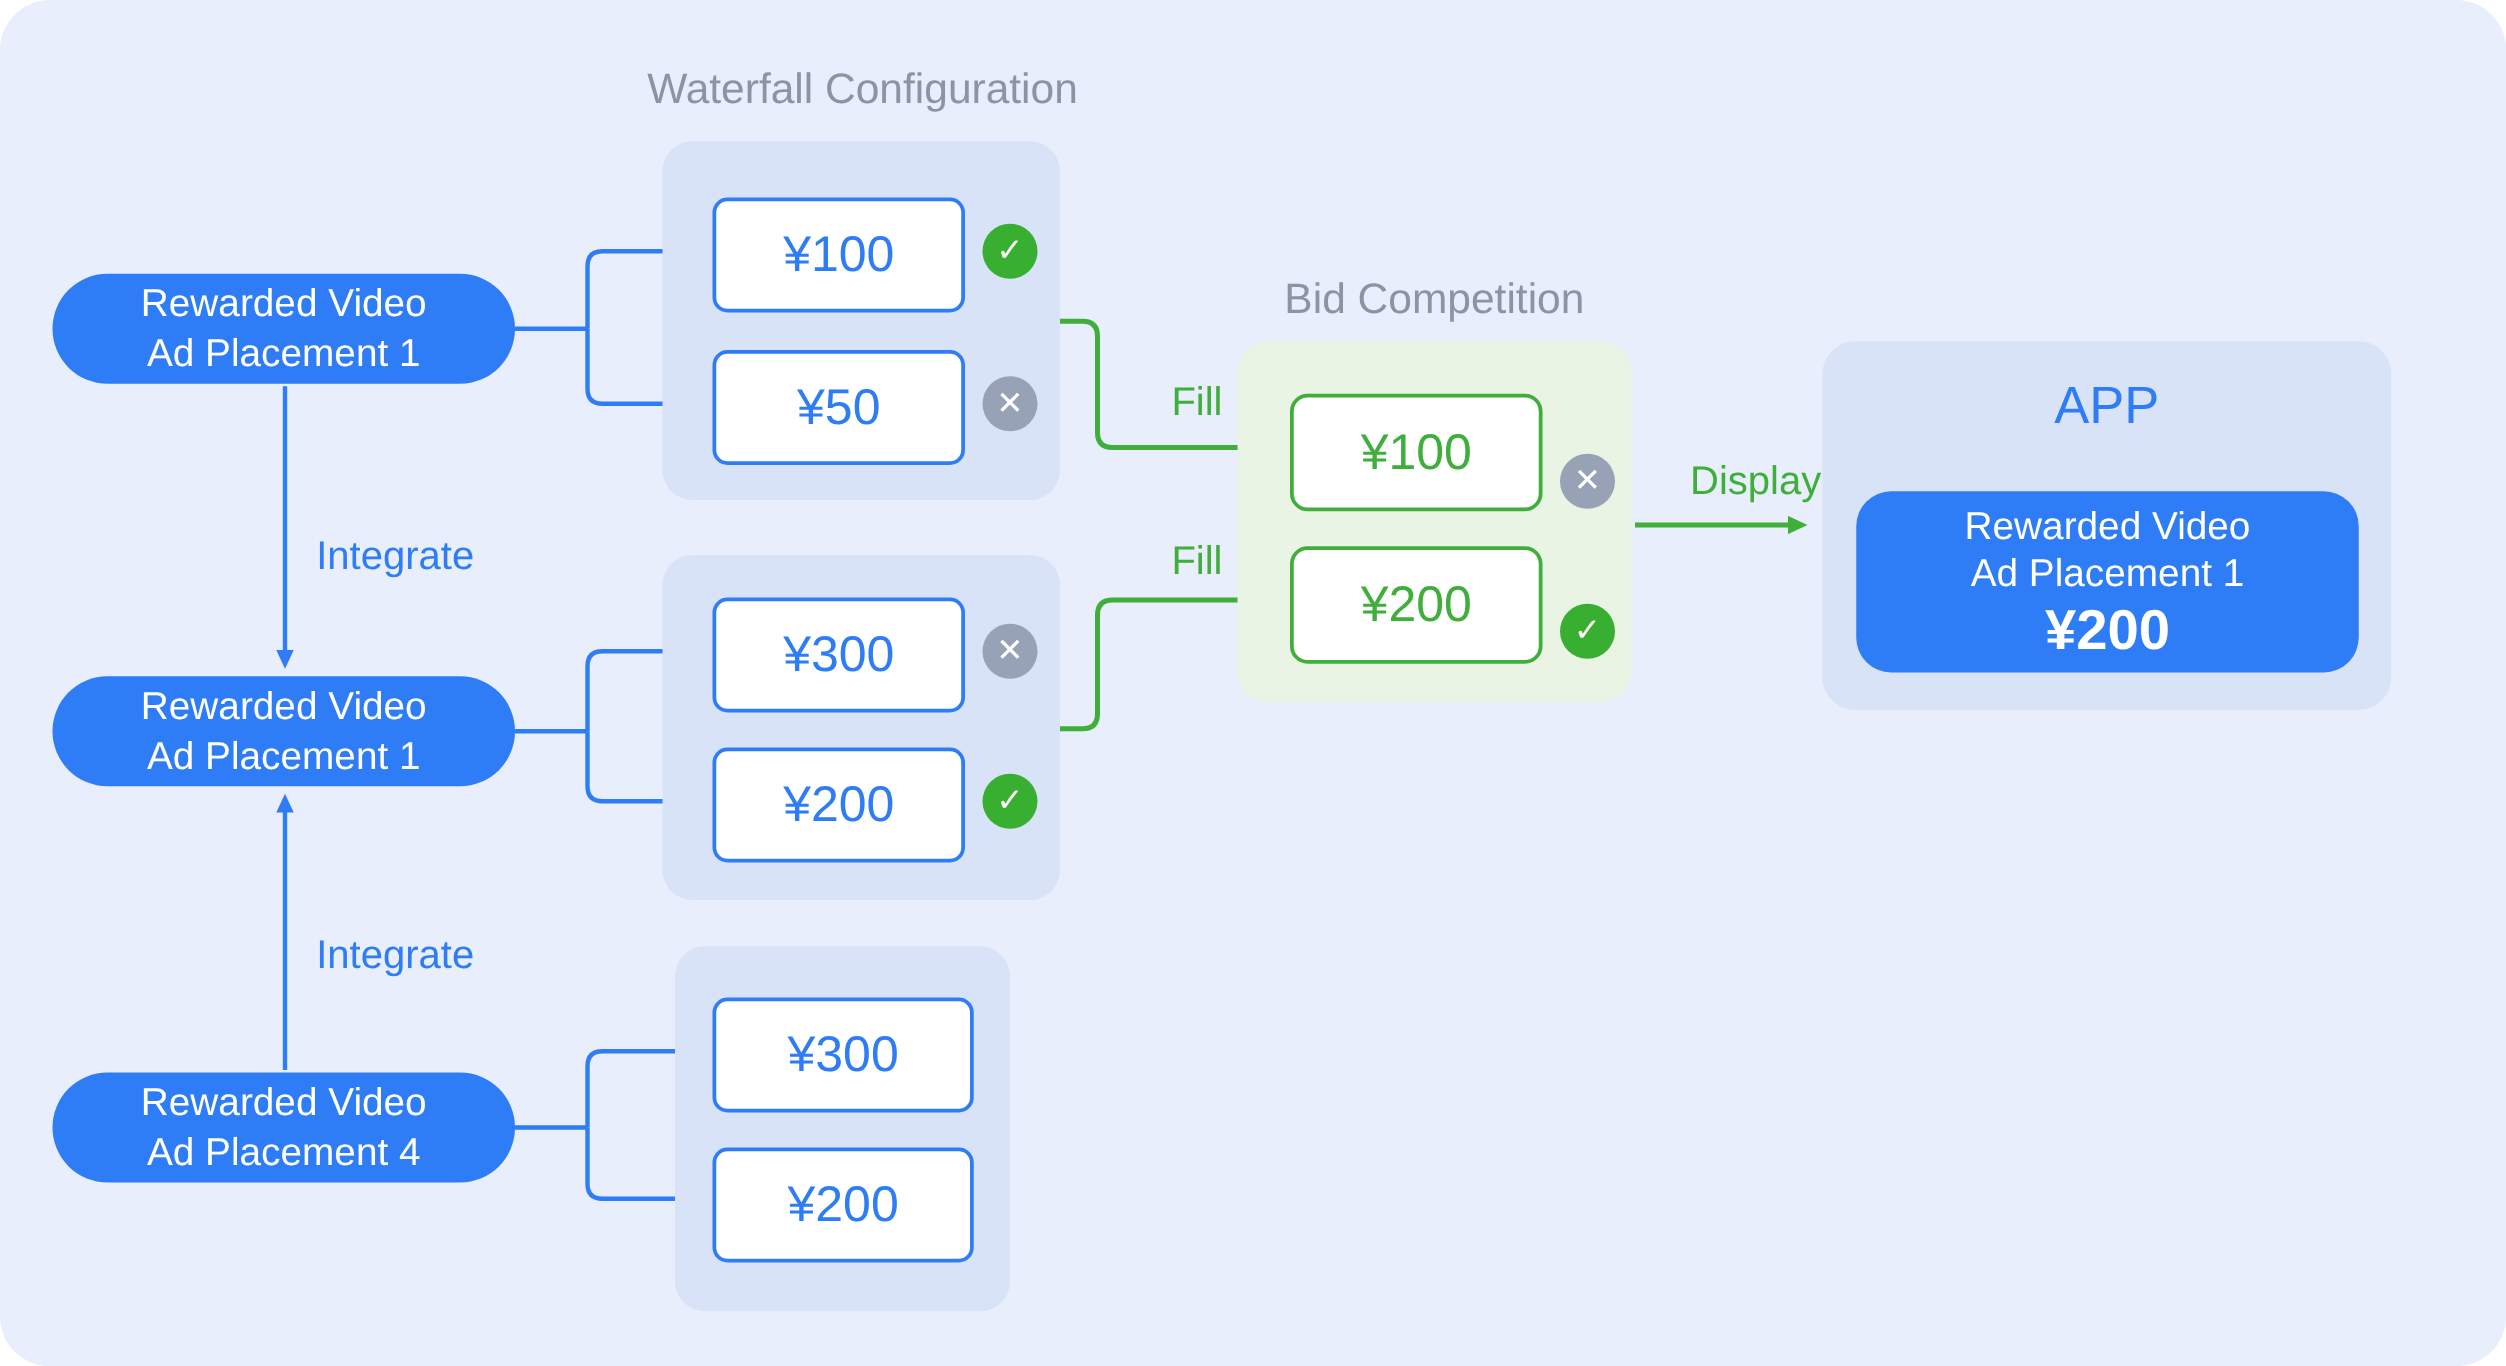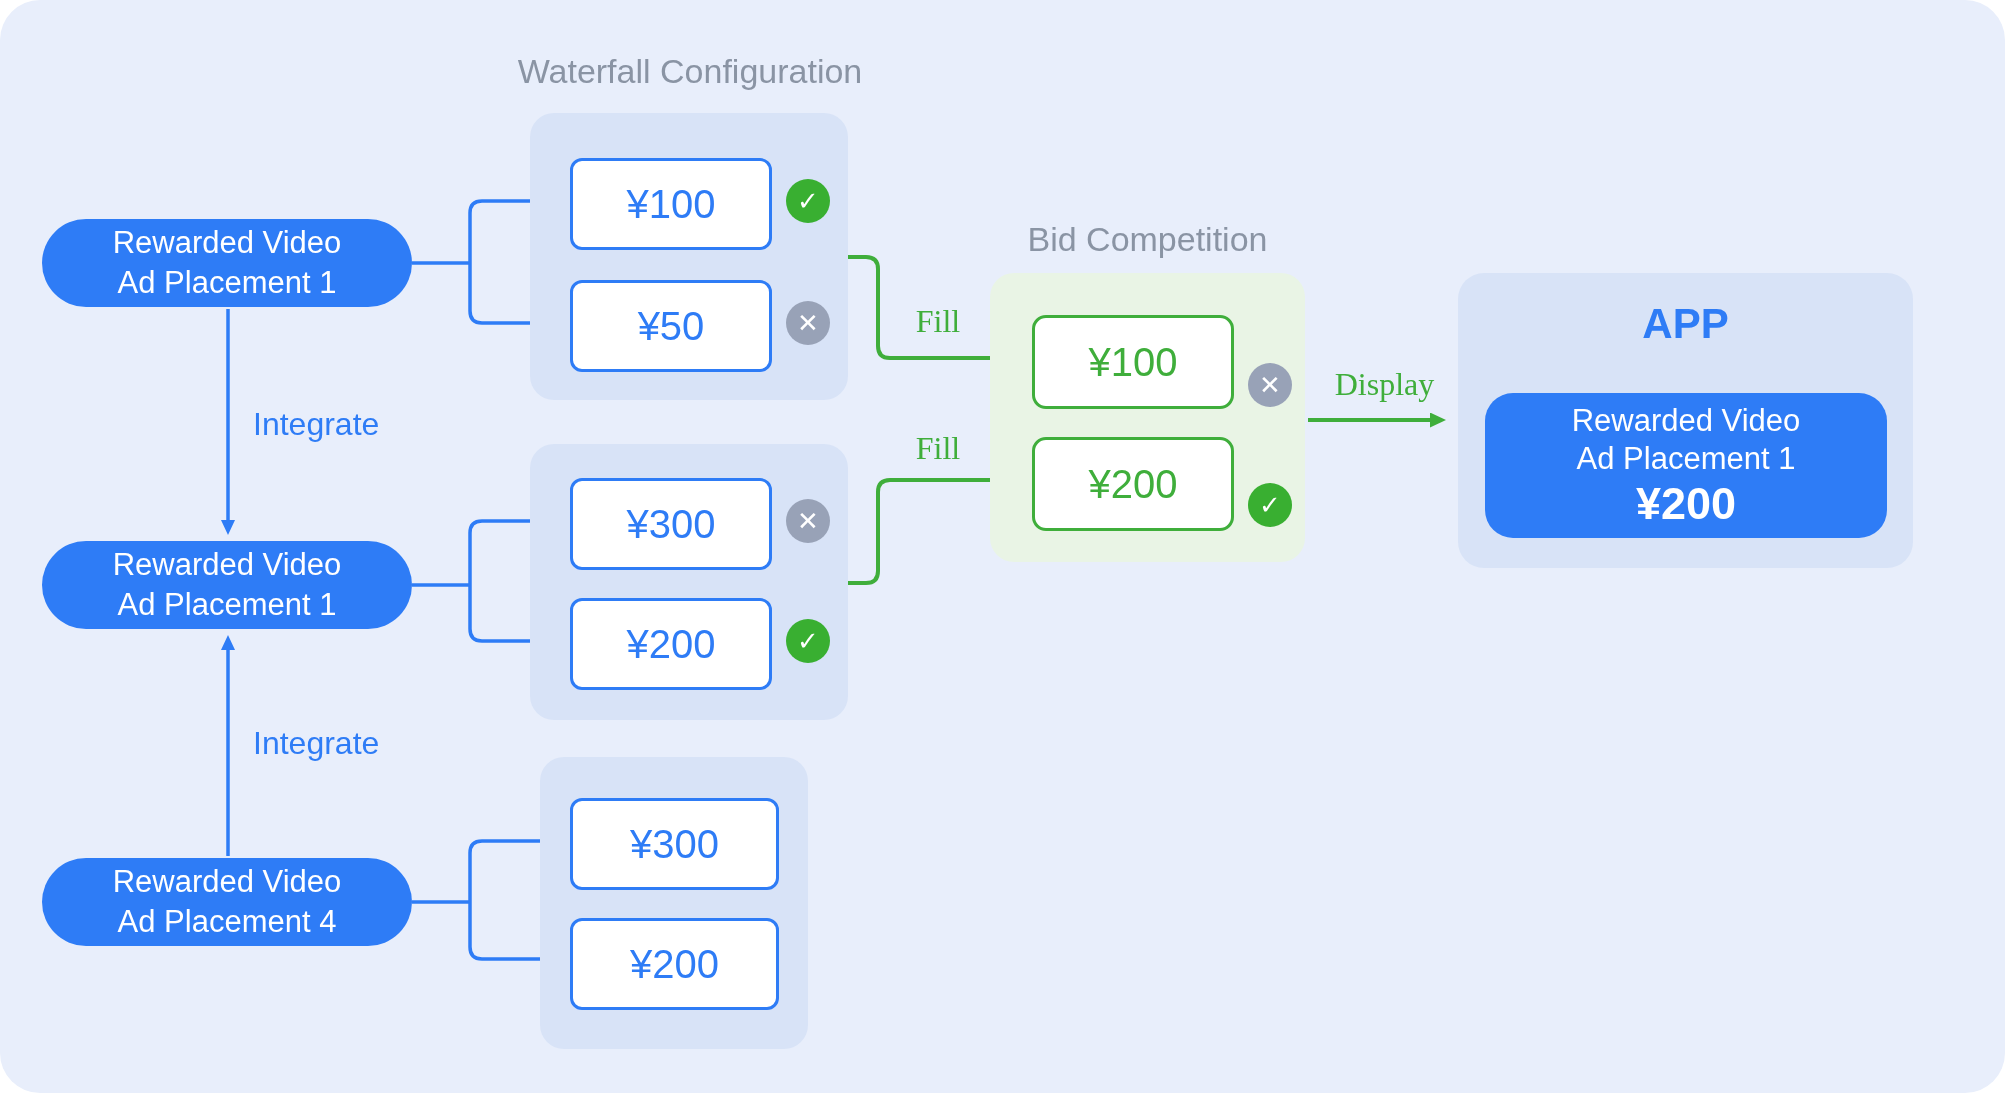--- a/index.html
+++ b/index.html
@@ -32,25 +32,25 @@
   .price-box.green{border-color:var(--accent-green,#3FAE3B);color:var(--accent-green,#3FAE3B);border-radius:14px;}
   .badge{
     position:absolute;width:44px;height:44px;border-radius:50%;
     display:flex;align-items:center;justify-content:center;
     color:#fff;font-size:26px;font-weight:bold;
     font-family:"DejaVu Sans", sans-serif;
   }
   .badge-win{background:var(--badge-green,#39AF31);}
   .badge-lose{background:var(--badge-gray,#98A2B7);}
   .edge-label{position:absolute;font-size:32px;white-space:nowrap;}
-  .edge-label.blue{color:var(--accent-blue,#2E7CF6);}
-  .edge-label.green{color:var(--accent-green,#3FAE3B);text-align:center;font-family:Liberation Serif, serif;}
+  .edge-label.blue{color:var(--accent-blue,#2E7CF6);margin-top:20px;}
+  .edge-label.green{color:var(--accent-green,#3FAE3B);text-align:right;}
   .app-title{
     position:absolute;color:var(--accent-blue,#2E7CF6);
-    font-size:42px;font-weight:bold;text-align:center;
+    font-size:42px;font-weight:normal;text-align:center;
   }
   .app-card{
     position:absolute;left:1485px;top:393px;width:402px;height:145px;border-radius:28px;
     background:var(--accent-blue,#2E7CF6);color:#fff;
     display:flex;flex-direction:column;align-items:center;justify-content:center;text-align:center;
   }
   .app-card .line{font-size:31px;line-height:38px;}
   .app-card .price{font-size:45px;line-height:52px;font-weight:bold;}
 </style>
 </head>

